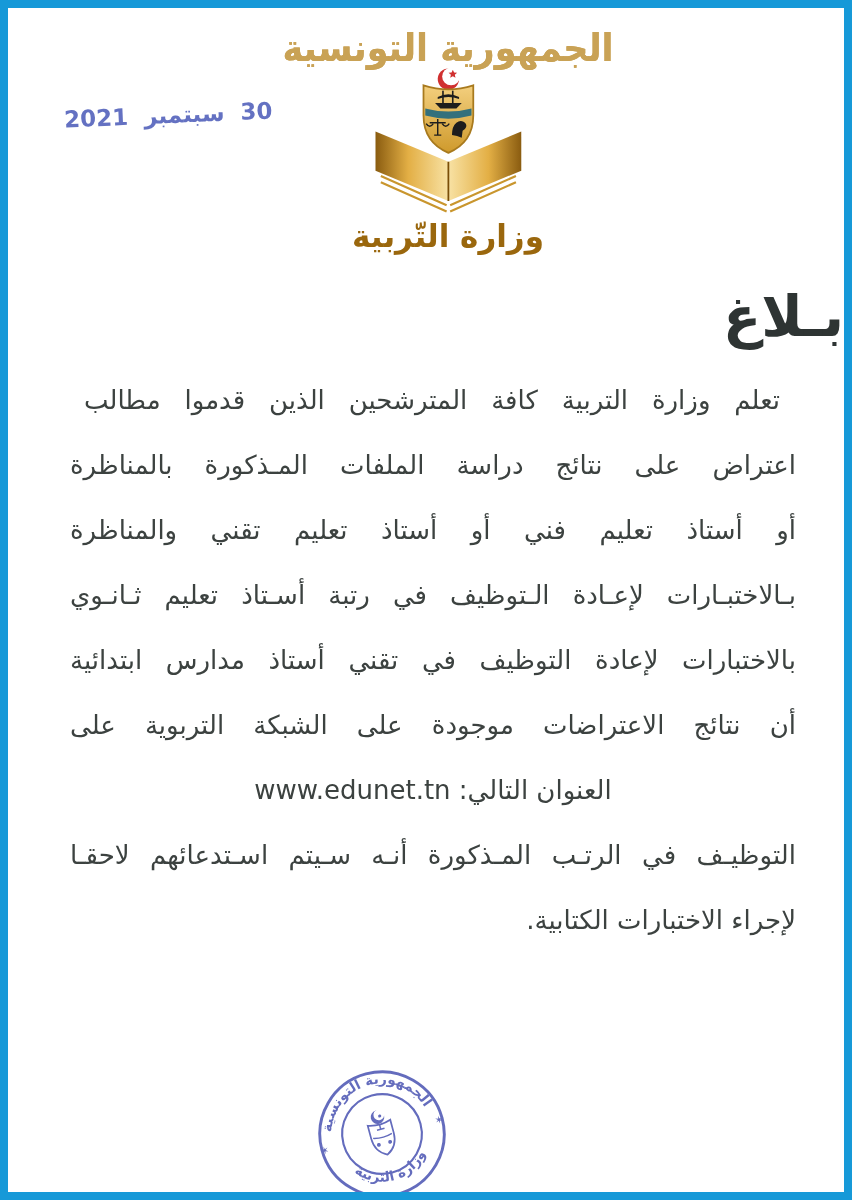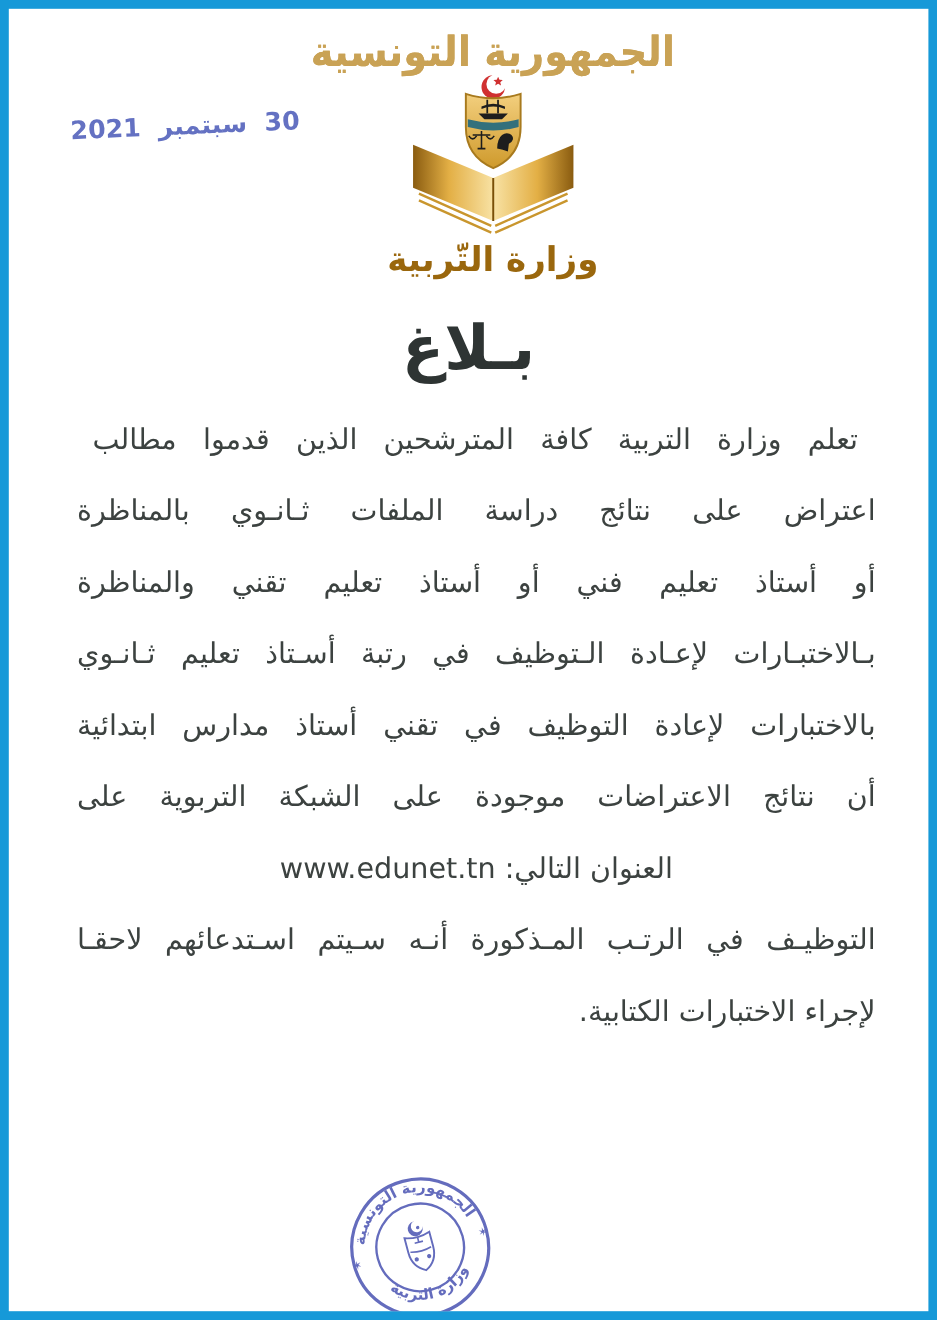--- a/index.html
+++ b/index.html
@@ -16,21 +16,21 @@
     font-size:23px;font-weight:bold;letter-spacing:2px;word-spacing:8px;
     transform:rotate(-2.5deg);opacity:.92;}
   
   .header{position:absolute;top:20px;left:50%;transform:translateX(calc(-50% + 22px));
     display:flex;flex-direction:column;align-items:center;}
   .calligraphy{color:var(--calligraphy);font-size:35px;font-weight:bold;direction:rtl;
     transform:scaleY(1.08);text-shadow:0 0 .5px var(--calligraphy);}
   .emblem-svg{margin-top:-4px;display:block;}
   .ministry-name{margin-top:-6px;color:var(--ministry-text);font-size:31px;font-weight:bold;direction:rtl;text-align:right;}
   
-  .title{position:absolute;top:276px;left:0;right:0;text-align:center;direction:rtl;
+  .title{position:absolute;top:276px;left:0;right:0;direction:rtl;
     font-size:56px;font-weight:bold;color:var(--title-text);}
   
   .body-text{position:absolute;top:360px;left:62px;width:726px;direction:rtl;
     color:var(--body-text);font-size:26px;}
   .line{display:block;height:65px;line-height:65px;text-align:justify;text-align-last:justify;
     overflow:hidden;}
   .line.first{padding-right:16px;padding-left:14px;}
   .line.center{text-align-last:center;}
   .line.start{text-align:left;text-align-last:right;}
   .p2{margin-top:42px;}
@@ -98,21 +98,21 @@
       </g>
     </svg>
 
     <div class="ministry-name">وزارة التّربية</div>
   </div>
 
   <h1 class="title">بـلاغ</h1>
 
   <div class="body-text">
     <div class="line first">تعلم وزارة التربية كافة المترشحين الذين قدموا مطالب</div>
-    <div class="line">اعتراض على نتائج دراسة الملفات ثـانـوي بالمناظرة</div>
+    <div class="line">اعتراض على نتائج دراسة الملفات المـذكورة بالمناظرة</div>
     <div class="line">أو أستاذ تعليم فني أو أستاذ تعليم تقني والمناظرة</div>
     <div class="line">بـالاختبـارات لإعـادة الـتوظيف في رتبة أسـتاذ تعليم ثـانـوي</div>
     <div class="line">بالاختبارات لإعادة التوظيف في تقني أستاذ مدارس ابتدائية</div>
     <div class="line">أن نتائج الاعتراضات موجودة على الشبكة التربوية على</div>
     <div class="line center">
       <span>العنوان التالي:</span>
       <span class="url-text">www.edunet.tn</span>
     </div>
     <div class="line">التوظيـف في الرتـب المـذكورة أنـه سـيتم اسـتدعائهم لاحقـا</div>
     <div class="line start">لإجراء الاختبارات الكتابية.</div>

